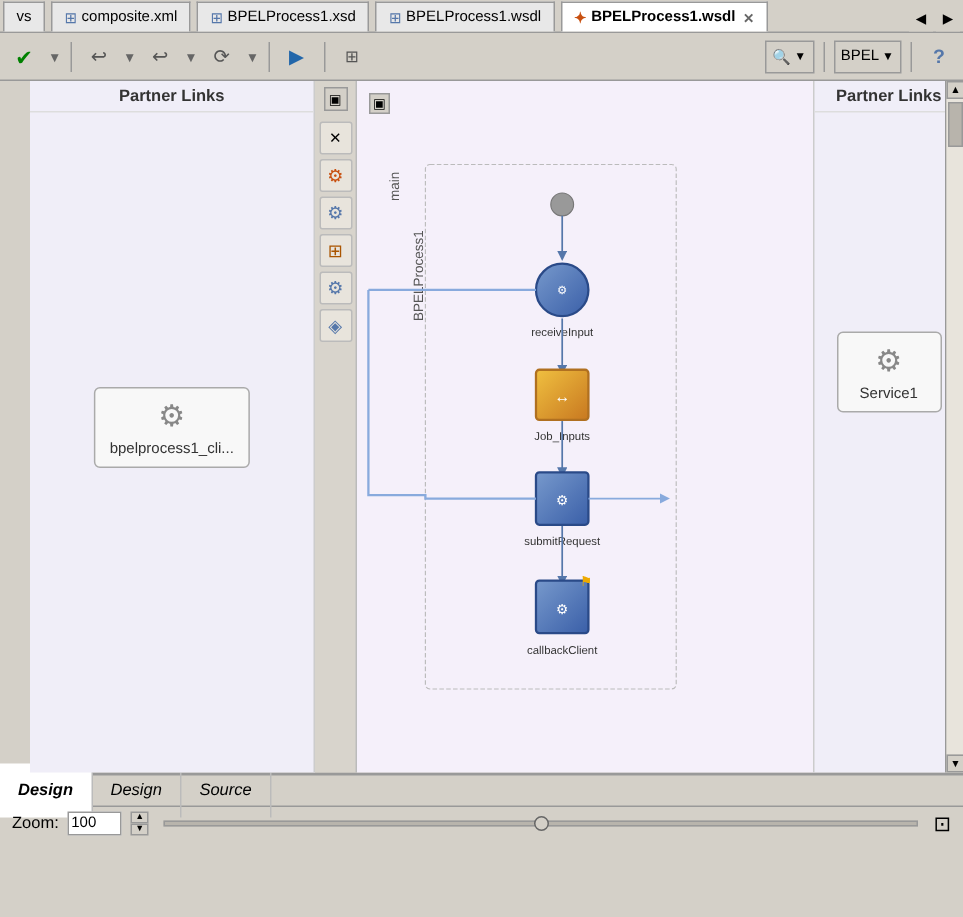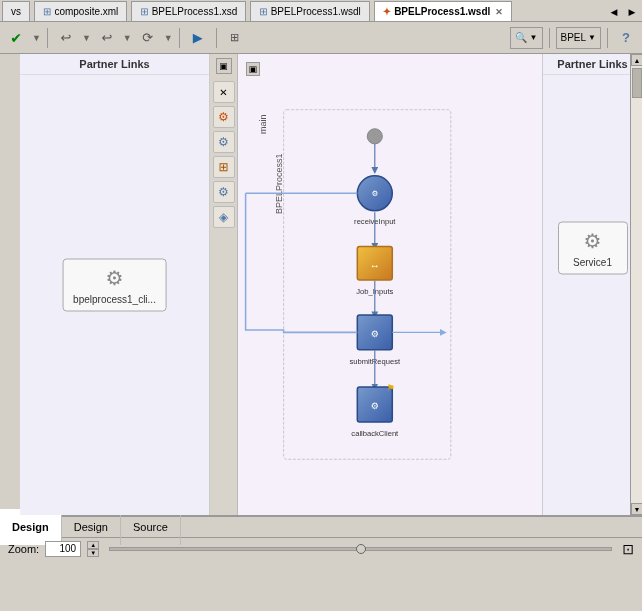--- a/index.html
+++ b/index.html
@@ -257,20 +257,21 @@
       height: 22px;
     }
     .bottom-tab {
       padding: 18px 12px;
       font-size: 11px;
       cursor: pointer;
       border-right: 1px solid #bbb;
       height: 100%;
       display: flex;
       align-items: center;
+      font-style: italic;
     }
     .bottom-tab.active {
       background: #fff;
       font-weight: bold;
     }
 
     
     .zoom-bar {
       display: flex;
       align-items: center;
@@ -282,21 +283,21 @@
     }
     .zoom-label {
       font-size: 11px;
     }
     .zoom-input {
       width: 36px;
       height: 16px;
       font-size: 10px;
       border: 1px solid #999;
       text-align: right;
-      padding-right: 4px;
+      padding-right: 16px;
     }
     .zoom-stepper {
       display: flex;
       flex-direction: column;
     }
     .zoom-step {
       width: 12px;
       height: 8px;
       background: #d4d0c8;
       border: 1px solid #999;

